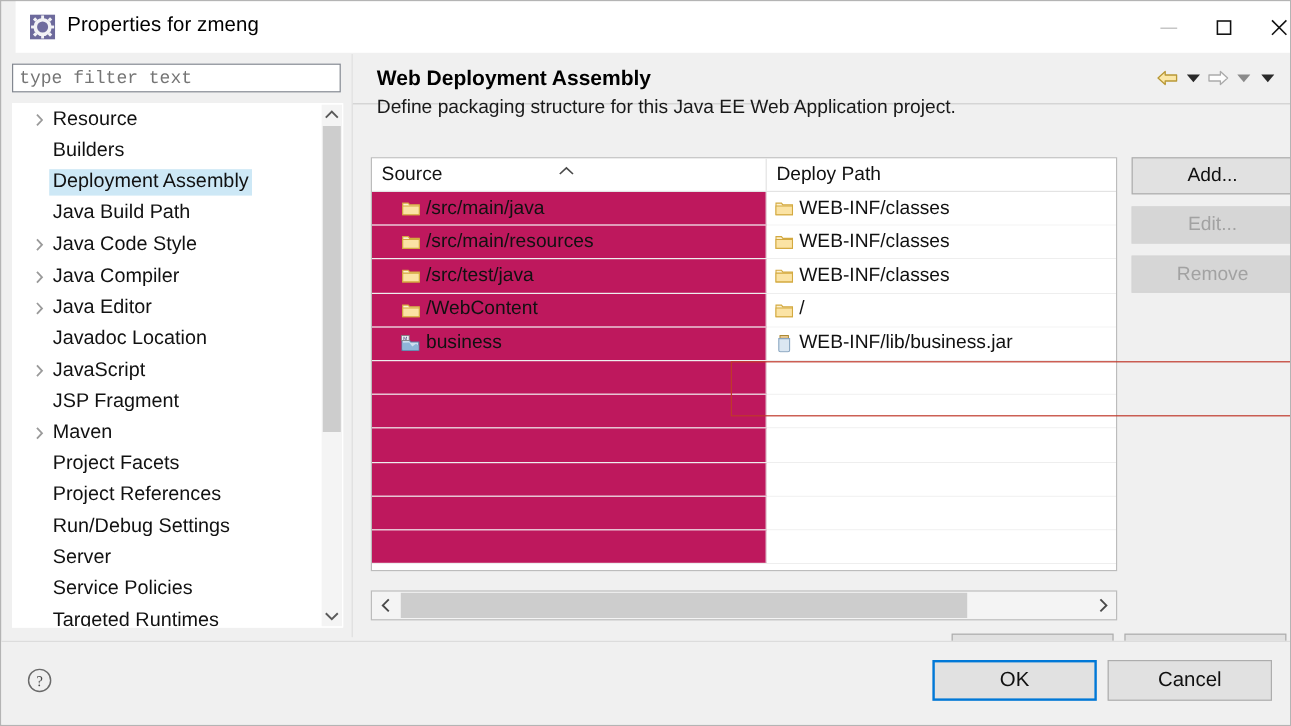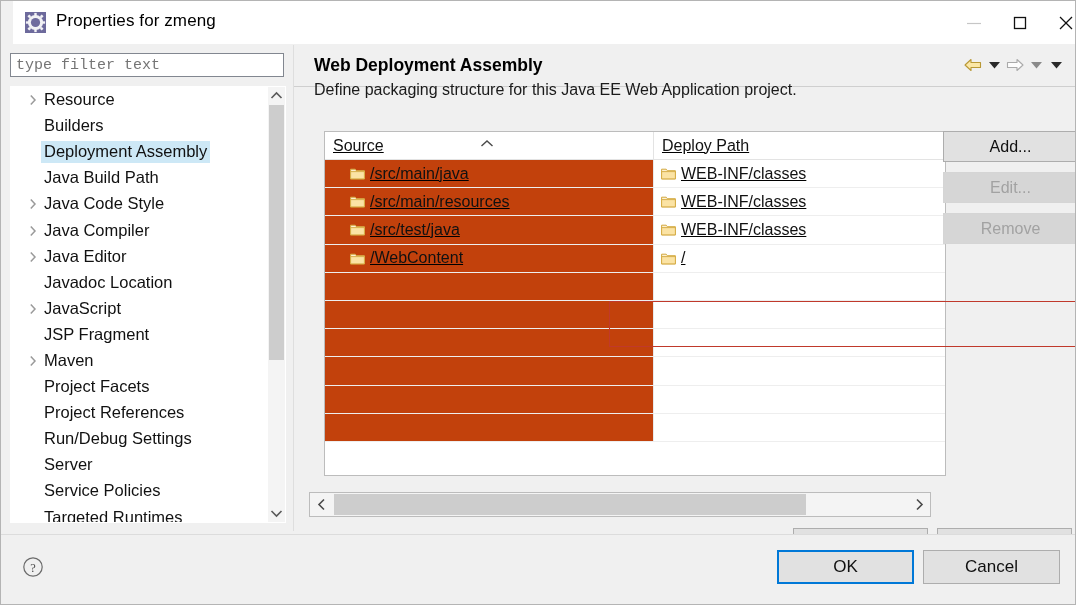--- a/index.html
+++ b/index.html
@@ -173,27 +173,26 @@
     position: absolute;
     left: 20px; top: 36px;
     font-size: 16px;
     color: #1a1a1a;
     white-space: nowrap;
   }
 
   
   .table-box {
     position: absolute;
-    left: 30px; top: 86px;
+    left: 15px; top: 86px;
     width: 622px; height: 345px;
     box-sizing: border-box;
     border: 1px solid #bcbcbc;
     background: #ffffff;
     overflow: hidden;
-    text-decoration: underline;
   }
   .thead {
     display: flex;
     height: 27px;
     background: #ffffff;
     border-bottom: 1px solid #e3e3e3;
     position: relative;
   }
   .th {
     font-size: 16px;
@@ -221,21 +220,21 @@
     display: flex;
     align-items: center;
     font-size: 16px;
     color: #111111;
     white-space: nowrap;
     overflow: hidden;
   }
   .td.col-source {
     width: 329px;
     border-right: 1px solid #e9e9e9;
-    background: #c2410c;
+    background: #be185d;
     padding-left: 22px;
   }
   .td.col-deploy {
     width: 291px;
     background: #ffffff;
     padding-left: 4px;
   }
   .cell-icon {
     flex: 0 0 auto;
     width: 20px;
@@ -628,20 +627,42 @@
               <span class="cell-icon">
                 <svg width="15" height="13" viewBox="0 0 15 13">
                   <path d="M0.6 2.2 h4.6 l1.2 1.5 h8 v8.2 h-13.8 z" fill="#fdf0cf" stroke="#d3a93f" stroke-width="1"></path>
                   <path d="M0.6 4.6 h13.8 v7.3 h-13.8 z" fill="#fbe3a4" stroke="#d3a93f" stroke-width="0.9"></path>
                 </svg>
               </span>
               <span>/</span>
             </div>
           </div>
           <div class="trow">
+            <div class="td col-source">
+              <span class="cell-icon">
+                <svg width="16" height="14" viewBox="0 0 16 14">
+                  <path d="M1 4.4 h6 l1.3 1.6 h6.7 v7 h-14 z" fill="#cddff0" stroke="#5b7fa3" stroke-width="0.9"></path>
+                  <path d="M1.6 6.6 l5.4 -0.1 l2.6 3.3 l3.1 -2.4 l2.1 1.6 v3.9 h-13.2 z" fill="#8fb6d9"></path>
+                  <rect x="0.5" y="0.6" width="6.5" height="4.2" fill="#e9eef5" stroke="#7d7d7d" stroke-width="0.7"></rect>
+                  <text x="3.7" y="4.1" font-family="Liberation Sans, sans-serif" font-size="3.9" fill="#2a2a60" text-anchor="middle">M</text>
+                </svg>
+              </span>
+              <span>business</span>
+            </div>
+            <div class="td col-deploy">
+              <span class="cell-icon">
+                <svg width="13" height="15" viewBox="0 0 13 15">
+                  <rect x="3" y="0.6" width="7" height="2.4" fill="#e8c892" stroke="#a8862f" stroke-width="0.8"></rect>
+                  <path d="M2 3.2 h9 v9.6 a1.3 1.3 0 0 1 -1.3 1.3 h-6.4 a1.3 1.3 0 0 1 -1.3 -1.3 z" fill="#dbe7f2" stroke="#89a5c0" stroke-width="0.9"></path>
+                </svg>
+              </span>
+              <span>WEB-INF/lib/business.jar</span>
+            </div>
+          </div>
+          <div class="trow">
             <div class="td col-source"></div>
             <div class="td col-deploy"></div>
           </div>
           <div class="trow">
             <div class="td col-source"></div>
             <div class="td col-deploy"></div>
           </div>
           <div class="trow">
             <div class="td col-source"></div>
             <div class="td col-deploy"></div>

